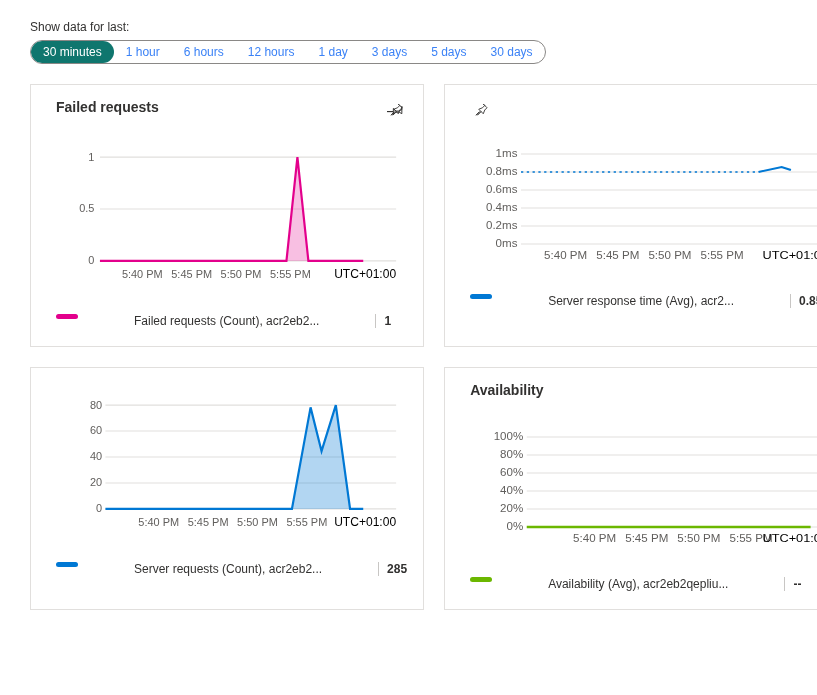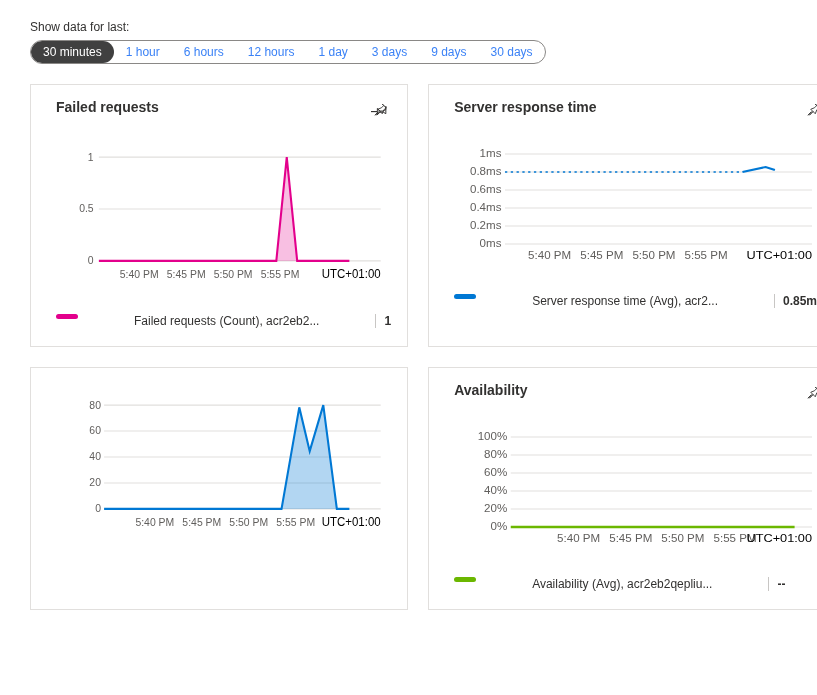--- a/index.html
+++ b/index.html
@@ -23,21 +23,21 @@
   .time-range button {
     background: transparent;
     border: none;
     padding: 4px 12px;
     font-size: 12px;
     cursor: pointer;
     color: #3b82f6;
     font-family: inherit;
   }
   .time-range button.selected {
-    background: #404040;
+    background: #0f766e;
     color: #fff;
     border-radius: 14px;
   }
   .panels {
     display: grid;
     grid-template-columns: 1fr 1fr;
     gap: 20px;
     margin-top: 20px;
   }
   .panel {
@@ -74,21 +74,21 @@
 
 
 <div class="time-label">Show data for last:</div>
 <div class="time-range">
   <button class="selected">30 minutes</button>
   <button>1 hour</button>
   <button>6 hours</button>
   <button>12 hours</button>
   <button>1 day</button>
   <button>3 days</button>
-  <button>9 days</button>
+  <button>5 days</button>
   <button>30 days</button>
 </div>
 
 <div class="panels">
 
   <div class="panel">
     <div class="panel-head">
       <div class="panel-title">Failed requests</div>
       <button class="pin-btn">
         <svg viewBox="0 0 24 24">
@@ -118,21 +118,20 @@
     </div>
     <div class="legend">
       <div class="swatch" style="background:#e3008c"></div>
       <div class="legend-text">Failed requests (Count), acr2eb2...</div>
       <div class="legend-value">1</div>
     </div>
   </div>
 
   <div class="panel">
     <div class="panel-head">
-      <div class="panel-title">Server response time</div>
       <button class="pin-btn">
         <svg viewBox="0 0 24 24">
             <path d="M5 19l5-5M15 4l5 5-3 3-2 5-3-3-5 5 5-5-3-3 5-2 3-3z" stroke="#323130" fill="none"></path>
           </svg>
       </button>
     </div>
     <div class="chart-wrap tall">
       <svg class="chart" viewBox="0 0 300 130" preserveAspectRatio="none">
 
         <line class="grid-line" x1="25" y1="110" x2="290" y2="110"></line>
@@ -180,20 +179,25 @@
         <text class="axis-text" x="22" y="23" text-anchor="end">80</text>
 
         <path d="M25 110 L195 110 L212 22 L222 60 L235 20 L248 110 L260 110" fill="rgba(0,120,212,0.3)" stroke="#0078d4" stroke-width="2"></path>
         <text class="xlabel" x="55" y="125">5:40 PM</text>
         <text class="xlabel" x="100" y="125">5:45 PM</text>
         <text class="xlabel" x="145" y="125">5:50 PM</text>
         <text class="xlabel" x="190" y="125">5:55 PM</text>
         <text class="tz" x="290" y="125" text-anchor="end">UTC+01:00</text>
       </svg>
     </div>
+    <div class="legend">
+      <div class="swatch" style="background:#0078d4"></div>
+      <div class="legend-text">Server requests (Count), acr2eb2...</div>
+      <div class="legend-value">285</div>
+    </div>
   </div>
 
   <div class="panel">
     <div class="panel-head">
       <div class="panel-title">Availability</div>
       <button class="pin-btn">
         <svg viewBox="0 0 24 24">
             <path d="M5 19l5-5M15 4l5 5-3 3-2 5-3-3-5 5 5-5-3-3 5-2 3-3z" stroke="#323130" fill="none"></path>
           </svg>
       </button>

